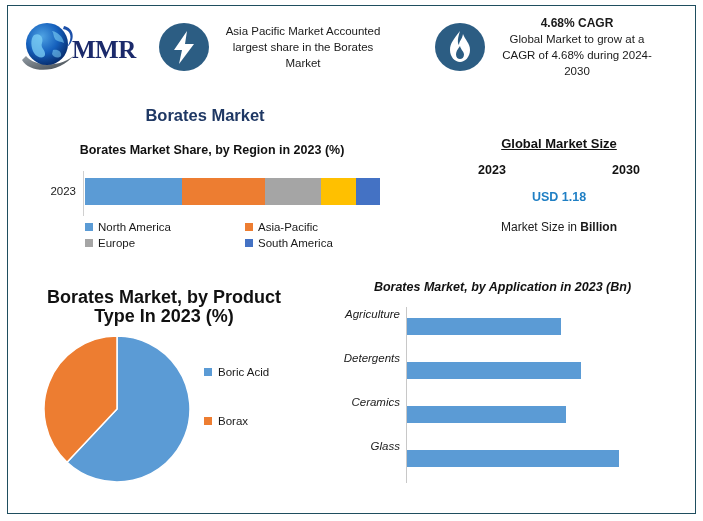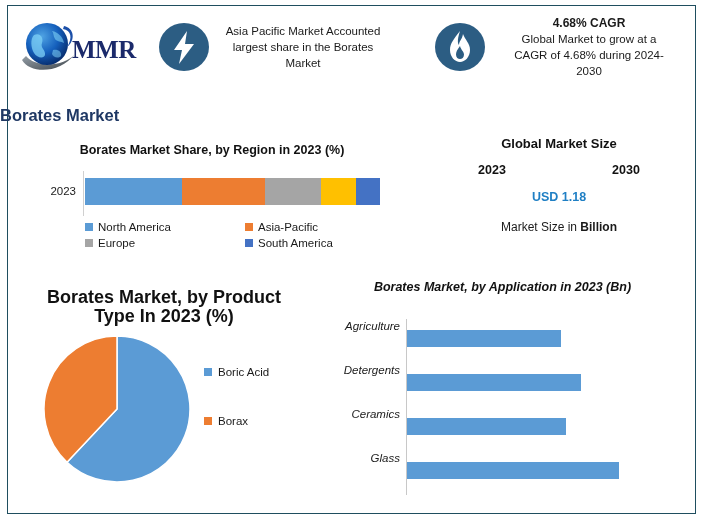--- a/index.html
+++ b/index.html
@@ -78,30 +78,30 @@
     text-align: center;
     font-size: 11.5px;
     color: #1a1a1a;
     line-height: 16px;
     width: 166px;
   }
   .badge-text .strong {
     font-weight: bold;
     font-size: 12px;
   }
-  .badge-2 { margin-left: 48px; gap: 12px; }
+  .badge-2 { margin-left: 48px; }
   .badge-2 .badge-text { width: 162px; }
 
   
   .main-title {
     position: absolute;
     left: 0;
     top: 106px;
     width: 410px;
-    text-align: left;
+    text-align: center;
     font-size: 16.5px;
     font-weight: bold;
     color: #1F3864;
   }
 
   
   .region-panel {
     position: absolute;
     left: 14px;
     top: 143px;
@@ -175,20 +175,21 @@
     position: absolute;
     left: 425px;
     top: 136px;
     width: 268px;
     text-align: center;
   }
   .gms-title {
     font-size: 13px;
     font-weight: bold;
     color: #111111;
+    text-decoration: underline;
   }
   .gms-years {
     display: flex;
     justify-content: space-around;
     margin-top: 12px;
   }
   .gms-year {
     font-size: 12.5px;
     font-weight: bold;
     color: #111111;
@@ -273,21 +274,21 @@
     text-align: center;
     font-size: 12.5px;
     font-weight: bold;
     color: #111111;
     line-height: 19px;
     width: 310px;
     margin: 0 auto;
   }
   .app-plot {
     position: relative;
-    margin-top: 22px;
+    margin-top: 10px;
     height: 180px;
   }
   .app-axis {
     position: absolute;
     left: 86px;
     top: 0;
     width: 1px;
     height: 176px;
     background: #c8c8c8;
   }

